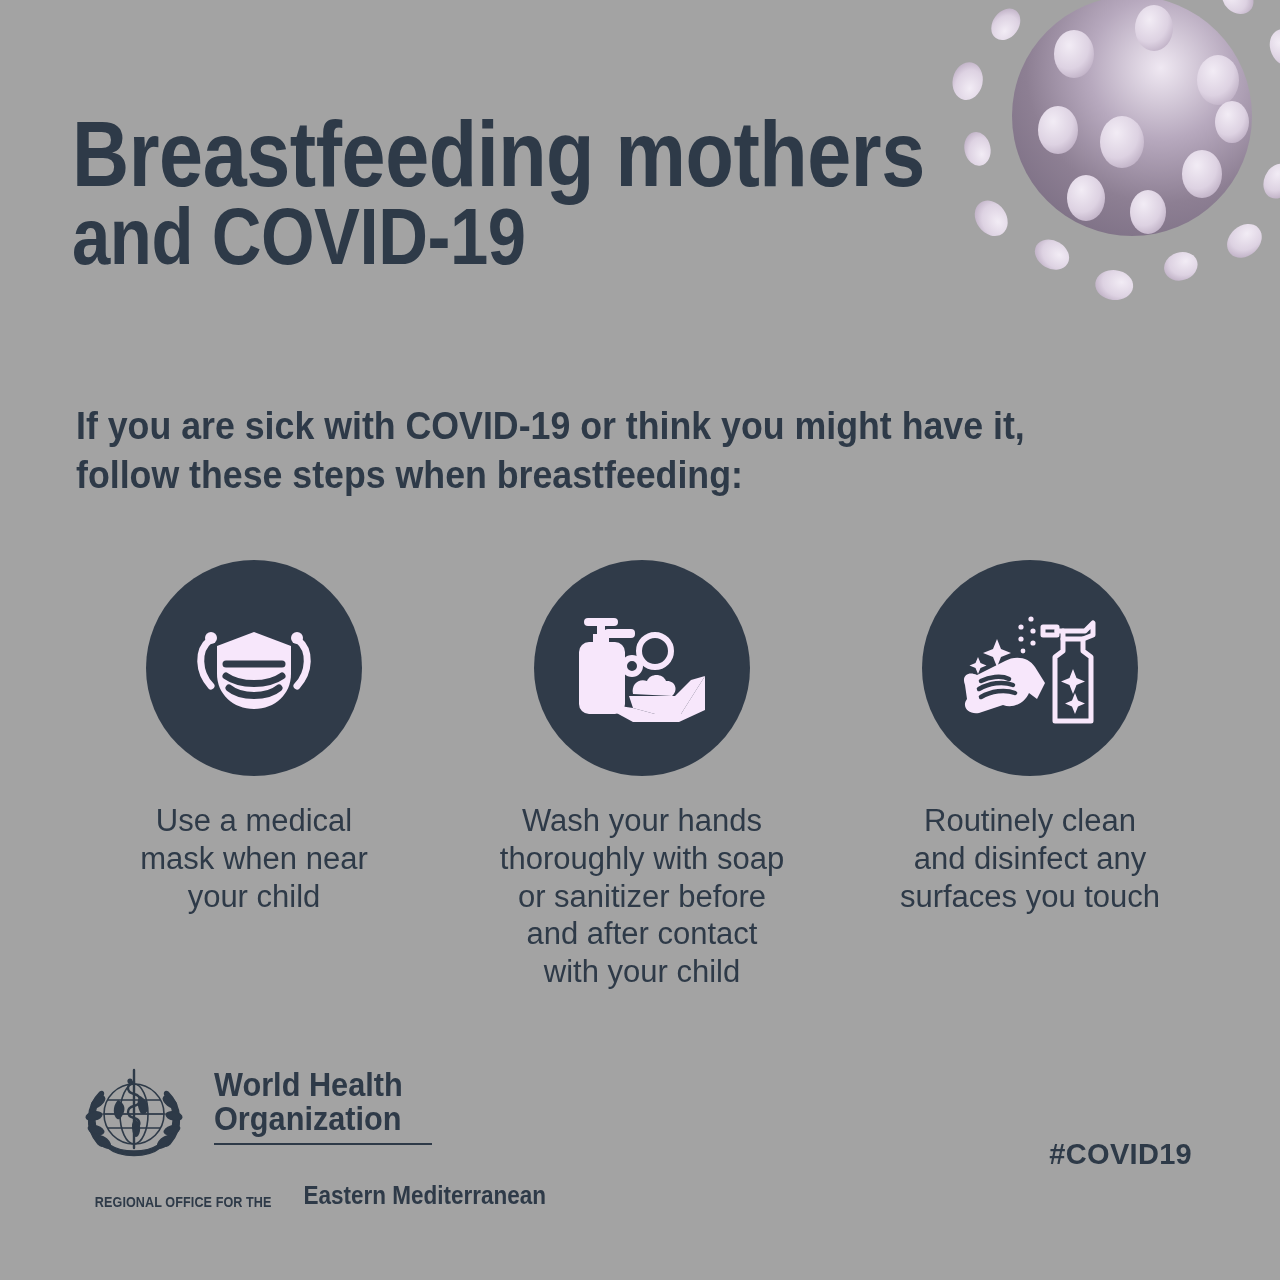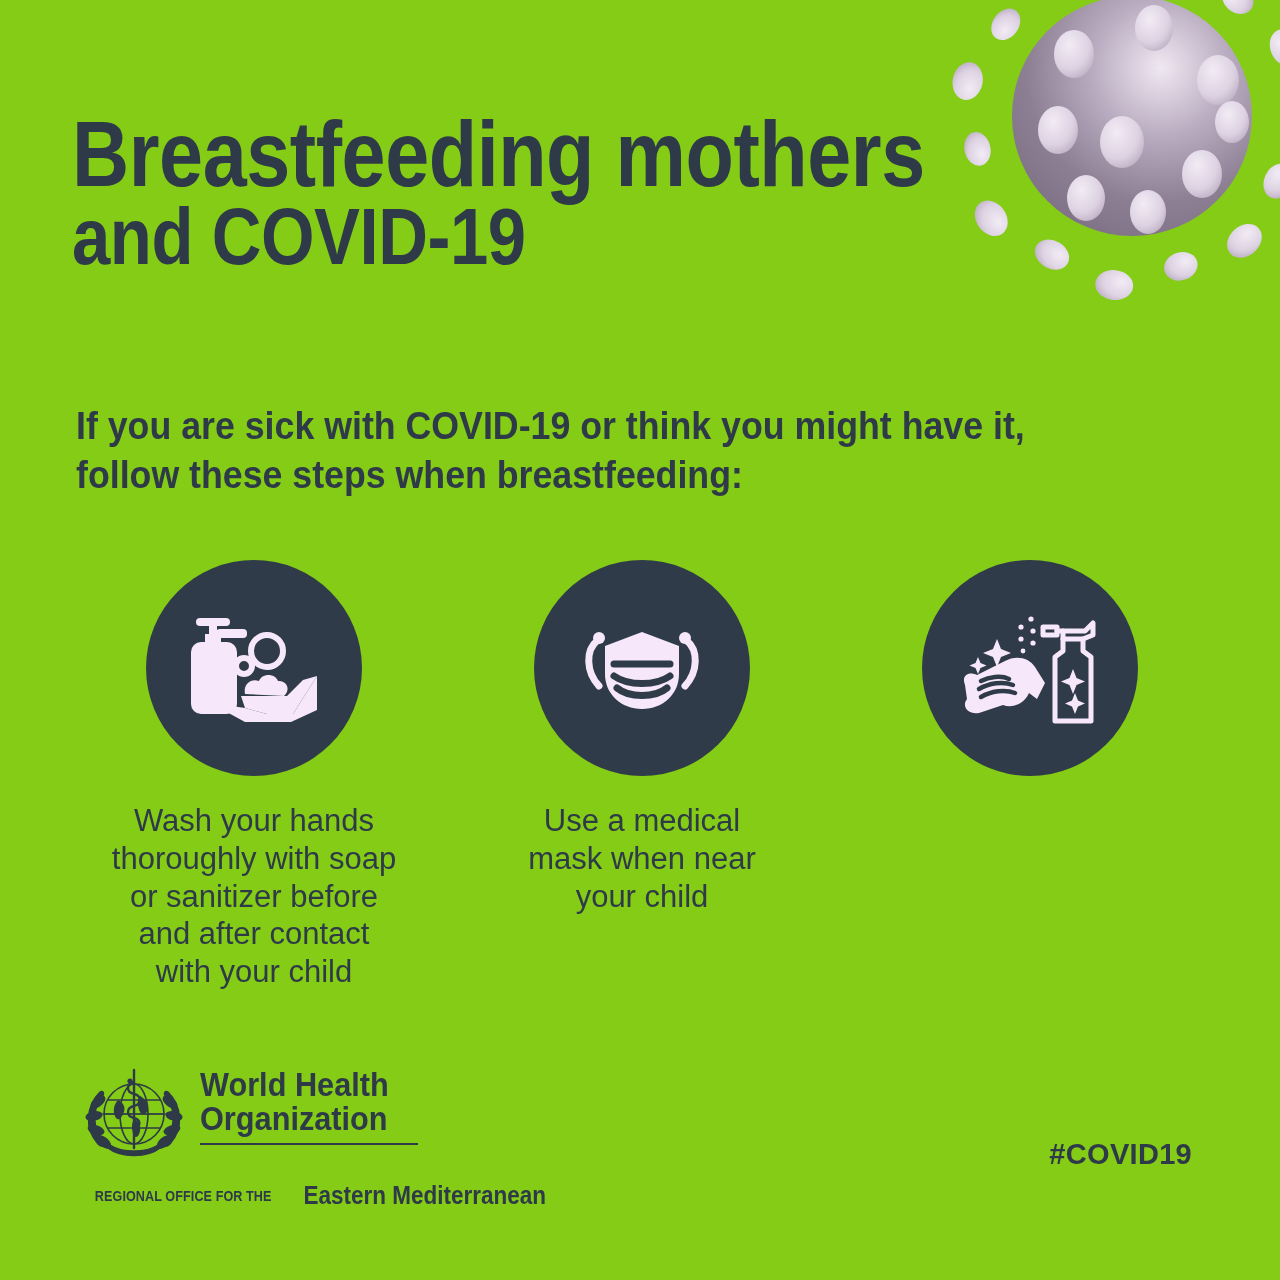--- a/index.html
+++ b/index.html
@@ -4,21 +4,21 @@
 <style>
   html, body {
     margin: 0;
     padding: 0;
     background: #ffffff;
   }
   #poster {
     position: relative;
     width: 1280px;
     height: 1280px;
-    background: #84cc16;
+    background: #a3a3a3;
     overflow: hidden;
     font-family: "Liberation Sans", sans-serif;
     color: #303b49;
   }
 
   
   #virus-graphic {
     position: absolute;
     top: -60px;
     right: -60px;
@@ -104,41 +104,41 @@
     left: 78px;
     top: 1062px;
     width: 350px;
   }
   #who-lockup {
     display: flex;
     align-items: flex-start;
   }
   #who-emblem { width: 112px; height: 112px; flex: none; }
   #who-wordmark {
-    margin-left: 10px;
+    margin-left: 24px;
     padding-top: 6px;
   }
   .who-word {
     font-size: 33px;
     font-weight: 700;
     line-height: 1.04;
     color: #2e3a48;
     transform: scaleX(0.93);
     transform-origin: left center;
     white-space: nowrap;
   }
   #who-rule {
     margin-top: 6px;
     border-top: 2px solid #2e3a48;
     width: 218px;
   }
   #who-region {
     margin-top: 7px;
     display: flex;
-    align-items: center;
+    align-items: flex-end;
     white-space: nowrap;
   }
   #who-region-pre {
     font-size: 15px;
     font-weight: 700;
     letter-spacing: 0.1px;
     color: #2e3a48;
     transform: scaleX(0.84);
     transform-origin: left baseline;
   }
@@ -276,20 +276,42 @@
 
   <div id="intro-block">
     <div class="intro-line">If you are sick with COVID-19 or think you might have it,</div>
     <div class="intro-line">follow these steps when breastfeeding:</div>
   </div>
 
   <div id="steps">
 
     <div class="step">
       <div class="step-circle">
+        <svg width="134" height="104" viewBox="0 0 134 104">
+          <g fill="none" stroke="#f7e7fb" stroke-width="7" stroke-linecap="round">
+            <path d="M23 24 C10 34 11 56 24 70"></path>
+            <path d="M111 24 C124 34 123 56 110 70"></path>
+          </g>
+          <circle cx="24" cy="22" r="6" fill="#f7e7fb"></circle>
+          <circle cx="110" cy="22" r="6" fill="#f7e7fb"></circle>
+          <path d="M67 16 L104 30 L104 58 C104 78 88 93 67 93 C46 93 30 78 30 58 L30 30 Z" fill="#f7e7fb"></path>
+          <g stroke="#303b49" stroke-width="7" stroke-linecap="round" fill="none">
+            <path d="M39 48 L95 48"></path>
+            <path d="M39 60 C53 70 81 70 95 60"></path>
+            <path d="M42 72 C54 82 80 82 92 72"></path>
+          </g>
+        </svg>
+      </div>
+      <div class="step-caption">Use a medical
+mask when near
+your child</div>
+    </div>
+
+    <div class="step">
+      <div class="step-circle">
         <svg width="142" height="116" viewBox="0 0 142 116">
           <g fill="#f7e7fb">
 
             <rect x="13" y="8" width="34" height="8" rx="4"></rect>
             <rect x="26" y="14" width="8" height="16"></rect>
             <rect x="33" y="19" width="31" height="9" rx="4"></rect>
 
             <rect x="22" y="24" width="16" height="10"></rect>
             <rect x="8" y="32" width="46" height="72" rx="10"></rect>
 
@@ -305,42 +327,20 @@
       </div>
       <div class="step-caption">Wash your hands
 thoroughly with soap
 or sanitizer before
 and after contact
 with your child</div>
     </div>
 
     <div class="step">
       <div class="step-circle">
-        <svg width="134" height="104" viewBox="0 0 134 104">
-          <g fill="none" stroke="#f7e7fb" stroke-width="7" stroke-linecap="round">
-            <path d="M23 24 C10 34 11 56 24 70"></path>
-            <path d="M111 24 C124 34 123 56 110 70"></path>
-          </g>
-          <circle cx="24" cy="22" r="6" fill="#f7e7fb"></circle>
-          <circle cx="110" cy="22" r="6" fill="#f7e7fb"></circle>
-          <path d="M67 16 L104 30 L104 58 C104 78 88 93 67 93 C46 93 30 78 30 58 L30 30 Z" fill="#f7e7fb"></path>
-          <g stroke="#303b49" stroke-width="7" stroke-linecap="round" fill="none">
-            <path d="M39 48 L95 48"></path>
-            <path d="M39 60 C53 70 81 70 95 60"></path>
-            <path d="M42 72 C54 82 80 82 92 72"></path>
-          </g>
-        </svg>
-      </div>
-      <div class="step-caption">Use a medical
-mask when near
-your child</div>
-    </div>
-
-    <div class="step">
-      <div class="step-circle">
         <svg width="142" height="118" viewBox="0 0 142 118">
           <g fill="#f7e7fb">
 
             <circle cx="72" cy="10" r="2.6"></circle>
               <circle cx="62" cy="18" r="2.6"></circle>
             <circle cx="74" cy="22" r="2.6"></circle>
               <circle cx="62" cy="30" r="2.6"></circle>
             <circle cx="74" cy="34" r="2.6"></circle>
               <circle cx="64" cy="42" r="2.4"></circle>
 
@@ -362,20 +362,23 @@
           <g fill="#f7e7fb">
             <path d="M6 76 C2 66 10 62 18 66 L46 52 C56 46 70 48 76 58 L86 74 L78 90 L70 84 C66 94 54 100 44 96 L20 104 C10 106 2 98 8 90 Z"></path>
           </g>
           <g fill="none" stroke="#303b49" stroke-width="4.5" stroke-linecap="round">
             <path d="M22 72 C30 68 42 66 50 70"></path>
             <path d="M20 80 C30 74 44 72 54 76"></path>
             <path d="M22 88 C32 82 46 80 56 84"></path>
           </g>
         </svg>
       </div>
+      <div class="step-caption">Routinely clean
+and disinfect any
+surfaces you touch</div>
     </div>
 
   </div>
 
   <div id="who-logo">
     <div id="who-lockup">
       <svg id="who-emblem" viewBox="0 0 112 112">
         <g stroke="#2e3a48" fill="none" stroke-width="1.6">
 
           <circle cx="56" cy="52" r="30"></circle>

